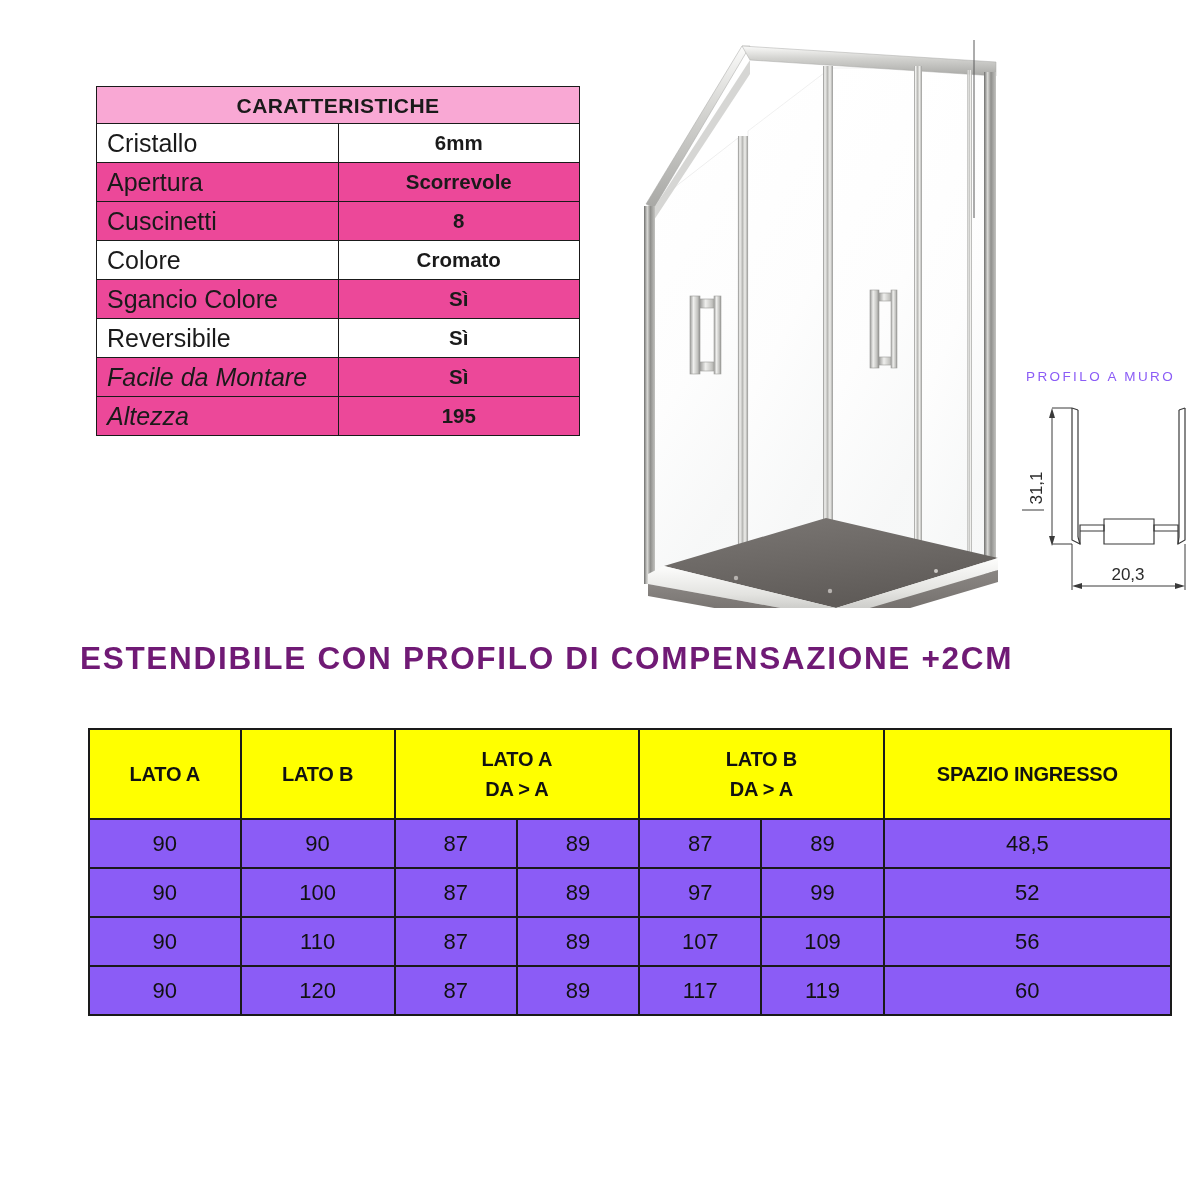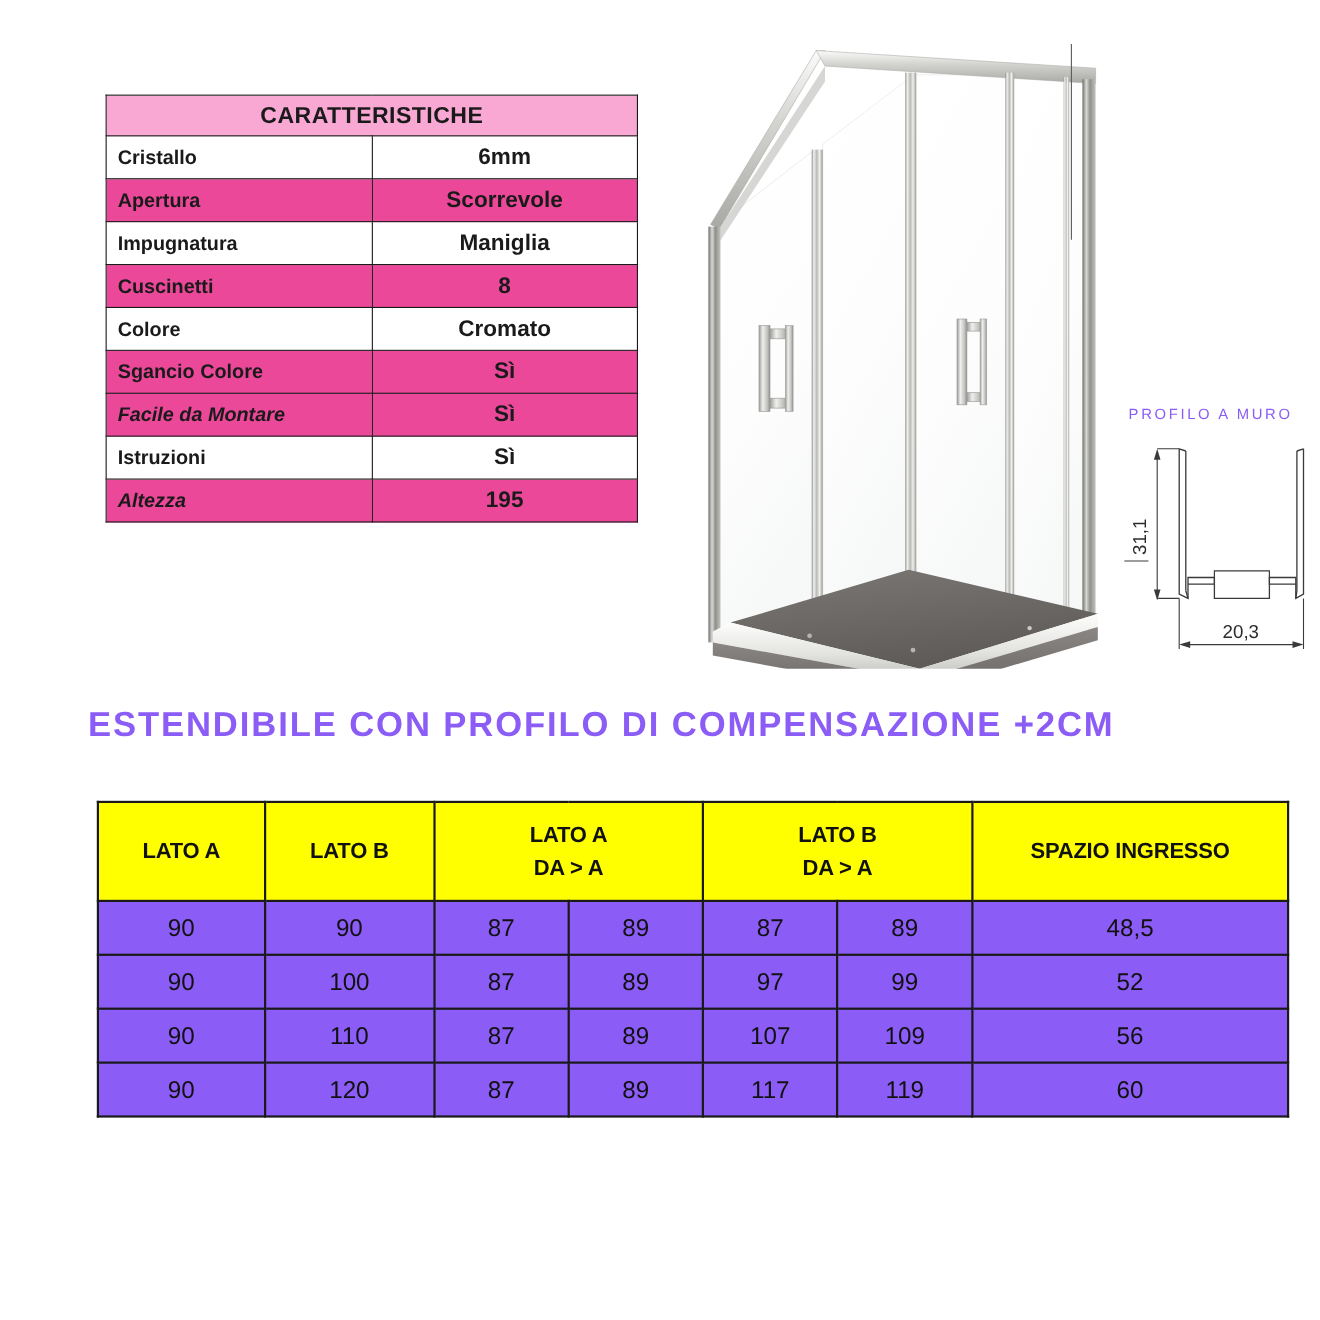--- a/index.html
+++ b/index.html
@@ -21,25 +21,24 @@
     left: 96px;
     top: 86px;
     width: 484px;
     border-collapse: collapse;
     table-layout: fixed;
   }
   #spec-table td {
     border: 1.5px solid #1a1a1a;
     height: 38px;
     padding: 0 0 0 10px;
-    font-size: 18px;
+    font-size: 25px;
     color: #1a1a1a;
     line-height: 1;
     vertical-align: middle;
-    font-weight: bold;
   }
   #spec-table .spec-head {
     background: #f9a8d4;
     text-align: center;
     font-weight: bold;
     font-size: 21px;
     letter-spacing: 0.4px;
     padding-left: 0;
     height: 36px;
   }
@@ -65,21 +64,21 @@
   }
 
   
   #headline {
     position: absolute;
     left: 80px;
     top: 643px;
     width: 1040px;
     font-size: 31.5px;
     font-weight: bold;
-    color: #8b5cf6;
+    color: #701a75;
     letter-spacing: 1.7px;
     white-space: nowrap;
     line-height: 1;
   }
 
   
   #size-table {
     position: absolute;
     left: 88px;
     top: 728px;
@@ -157,42 +156,38 @@
     </tr>
 
     <tr class="plain">
       <td class="spec-key">Cristallo</td>
       <td class="spec-val">6mm</td>
     </tr>
     <tr class="shaded">
       <td class="spec-key">Apertura</td>
       <td class="spec-val">Scorrevole</td>
     </tr>
-    <tr class="plain">
-      <td class="spec-key">Impugnatura</td>
-      <td class="spec-val">Maniglia</td>
-    </tr>
     <tr class="shaded">
       <td class="spec-key">Cuscinetti</td>
       <td class="spec-val">8</td>
     </tr>
     <tr class="plain">
       <td class="spec-key">Colore</td>
       <td class="spec-val">Cromato</td>
     </tr>
     <tr class="shaded">
       <td class="spec-key">Sgancio Colore</td>
       <td class="spec-val">Sì</td>
     </tr>
+    <tr class="plain">
+      <td class="spec-key">Reversibile</td>
+      <td class="spec-val">Sì</td>
+    </tr>
     <tr class="shaded">
       <td class="spec-key ital">Facile da Montare</td>
-      <td class="spec-val">Sì</td>
-    </tr>
-    <tr class="plain">
-      <td class="spec-key">Istruzioni</td>
       <td class="spec-val">Sì</td>
     </tr>
     <tr class="shaded">
       <td class="spec-key ital">Altezza</td>
       <td class="spec-val">195</td>
     </tr>
   </tbody>
 </table>
 
 <div id="shower">

